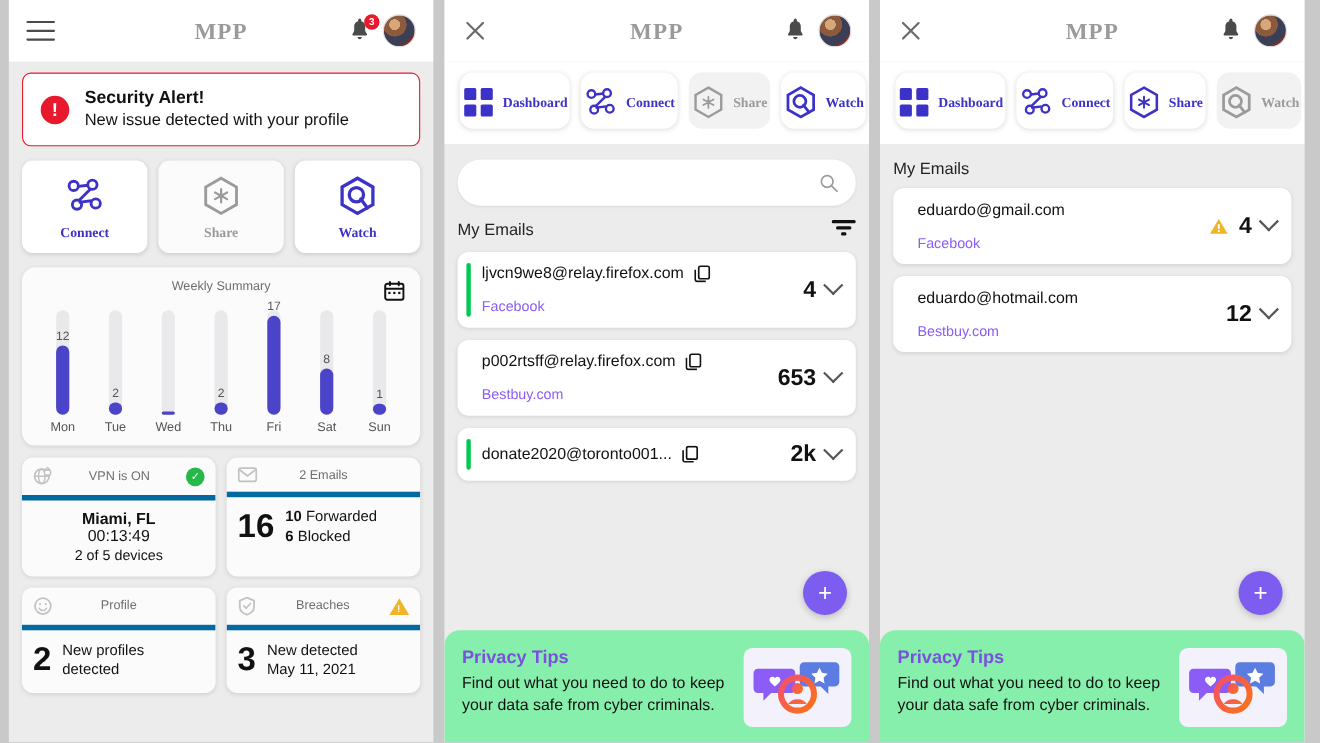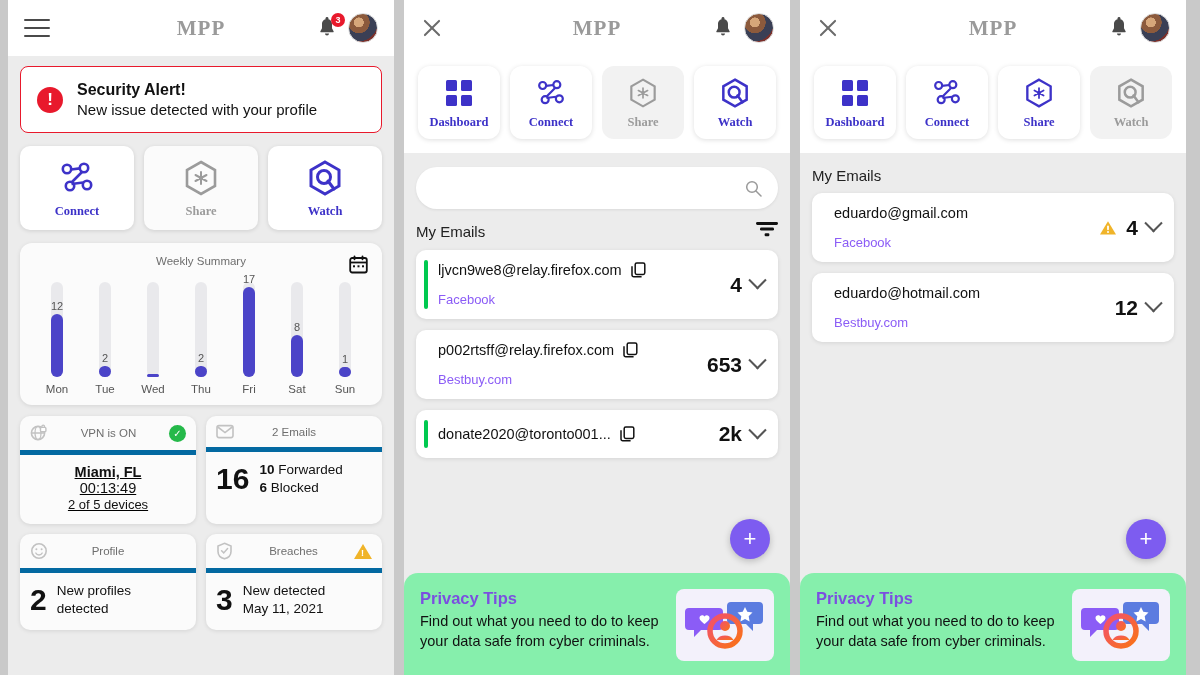--- a/index.html
+++ b/index.html
@@ -71,21 +71,21 @@
 
   
   .navstrip {
     background: #fff; padding: 10px 14px 14px;
     display: flex; gap: 10px; flex: 0 0 auto;
   }
   .navtile {
     flex: 1; background: #fff; border-radius: 12px;
     box-shadow: 0 1px 5px rgba(0,0,0,.13);
     padding: 12px 2px 9px;
-    display: flex; flex-direction: column; align-items: center; gap: 7px;
+    display: flex; flex-direction: row; align-items: center; gap: 7px;
     cursor: pointer;
   }
   .navtile.muted { background: #f2f2f2; box-shadow: none; }
   .navtile .tlabel {
     font-family: "Liberation Serif", serif;
     font-size: 12.5px; font-weight: bold; color: #3d32c8;
   }
   .navtile.muted .tlabel { color: #9b9b9b; }
 
   
@@ -142,21 +142,21 @@
 
   
   .stat-grid { display: grid; grid-template-columns: 1fr 1fr; gap: 10px; }
   .stat-card { background: #fbfbfb; border-radius: 10px; box-shadow: 0 1px 4px rgba(0,0,0,.10); overflow: hidden; }
   .stat-head {
     display: flex; align-items: center; gap: 8px;
     padding: 8px 10px; border-bottom: 5px solid #0369a1;
   }
   .stat-head .sh-title { flex: 1; text-align: center; font-size: 11.5px; color: #6e6e6e; }
   .stat-body { padding: 9px 10px 12px; }
-  .vpn-body { text-align: center; text-decoration: underline; }
+  .vpn-body { text-align: center; }
   .vpn-body .l1 { font-size: 14.5px; font-weight: bold; color: #111; }
   .vpn-body .l2 { font-size: 14.5px; color: #111; }
   .vpn-body .l3 { font-size: 13px; color: #111; margin-top: 1px; }
   .num-body { display: flex; align-items: center; gap: 10px; }
   .bignum { font-size: 30px; font-weight: bold; color: #111; line-height: 1; }
   .num-lines { font-size: 13.5px; color: #111; line-height: 1.35; }
   .num-lines b { font-weight: bold; }
   .check-ico { width: 17px; height: 17px; border-radius: 50%; background: #25b94a; color:#fff; font-size: 10px; display:flex; align-items:center; justify-content:center; }
   .warn-tri { width: 0; height: 0; border-left: 9px solid transparent; border-right: 9px solid transparent; border-bottom: 15px solid #f0b429; position: relative; }
   .warn-tri:after { content:"!"; position:absolute; left:-2px; top:4px; font-size:9px; font-weight:bold; color:#fff; }

